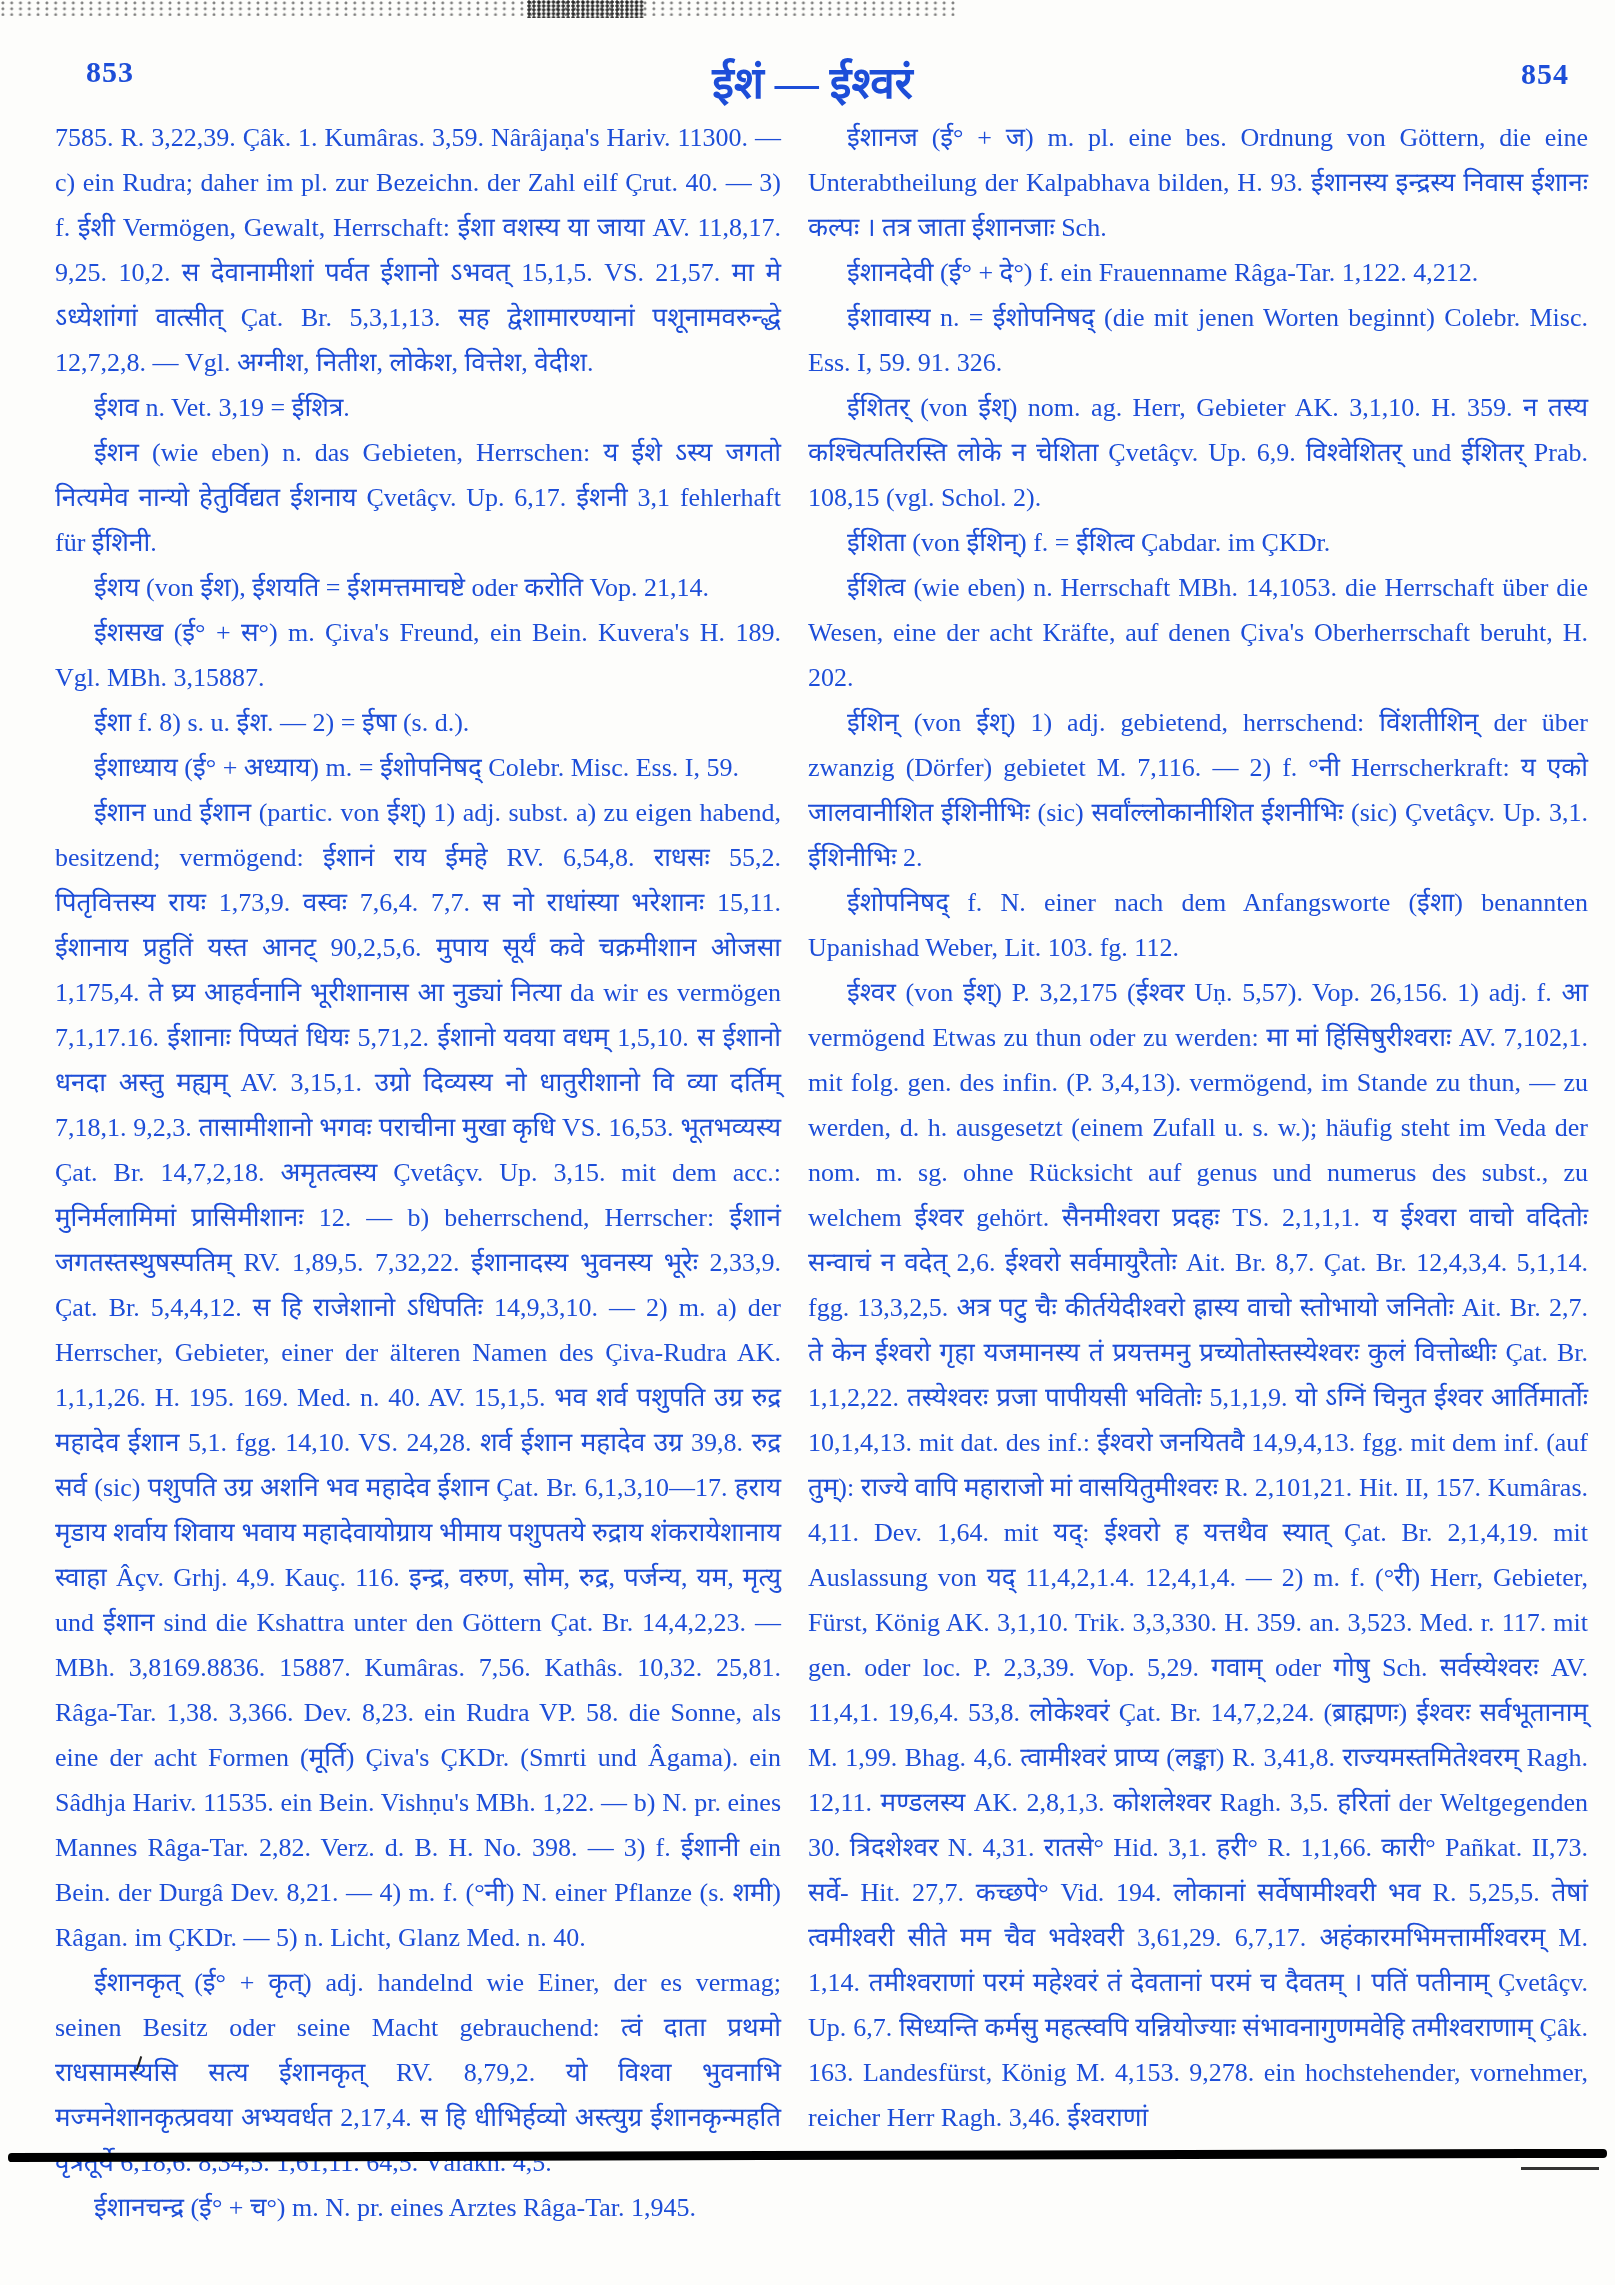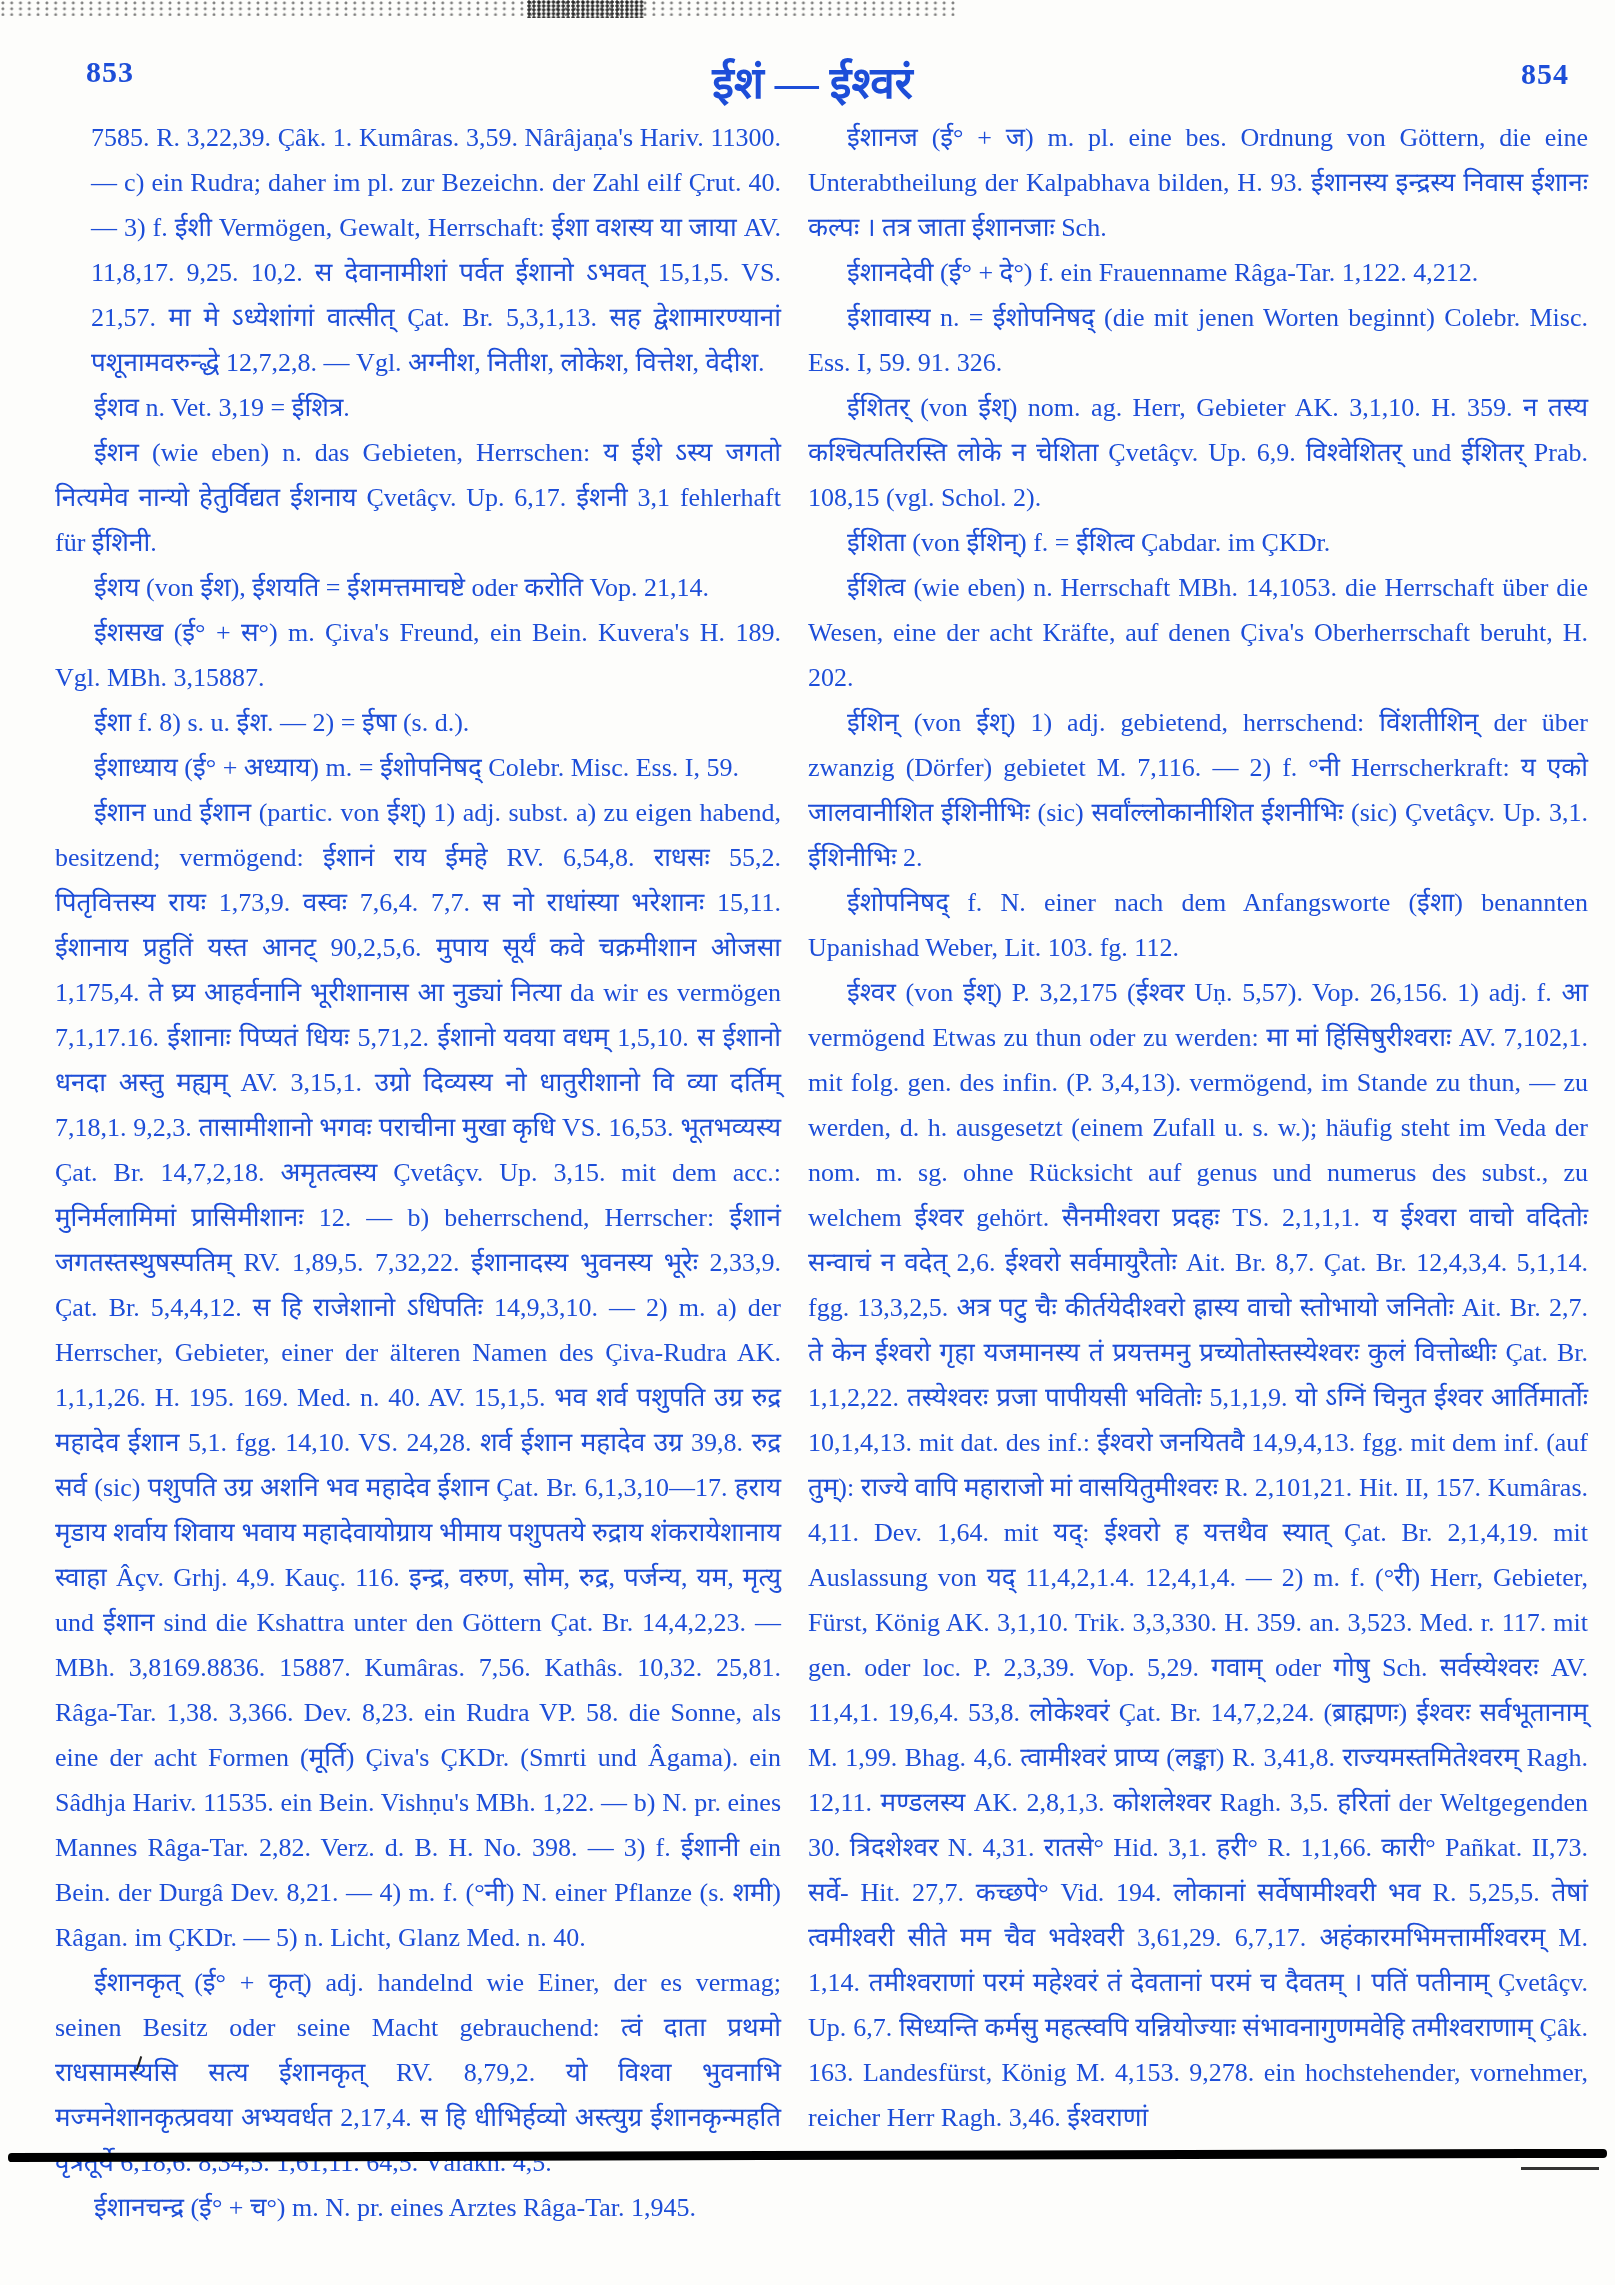--- a/index.html
+++ b/index.html
@@ -42,21 +42,21 @@
   .column {
     position: absolute;
     top: 115px;
     text-align: justify;
     font-size: 26px;
     line-height: 45px;
   }
   #left-col  { left: 55px;  width: 726px; }
   #right-col { left: 808px; width: 780px; }
   .column p { margin: 0; text-indent: 39px; }
-  .column p.no-indent { text-indent: 0; margin-left: 36px; }
+  .column p.no-indent { text-indent: 0; }
   
   .bottom-bar {
     position: absolute; top: 2151px; left: 7.8px;
     width: 1599px; height: 8.8px;
     background: #000;
     transform: rotate(-0.15deg);
     border-radius: 3.9px;
   }
   .bottom-dash {
     position: absolute; top: 2167px; left: 1521px;

